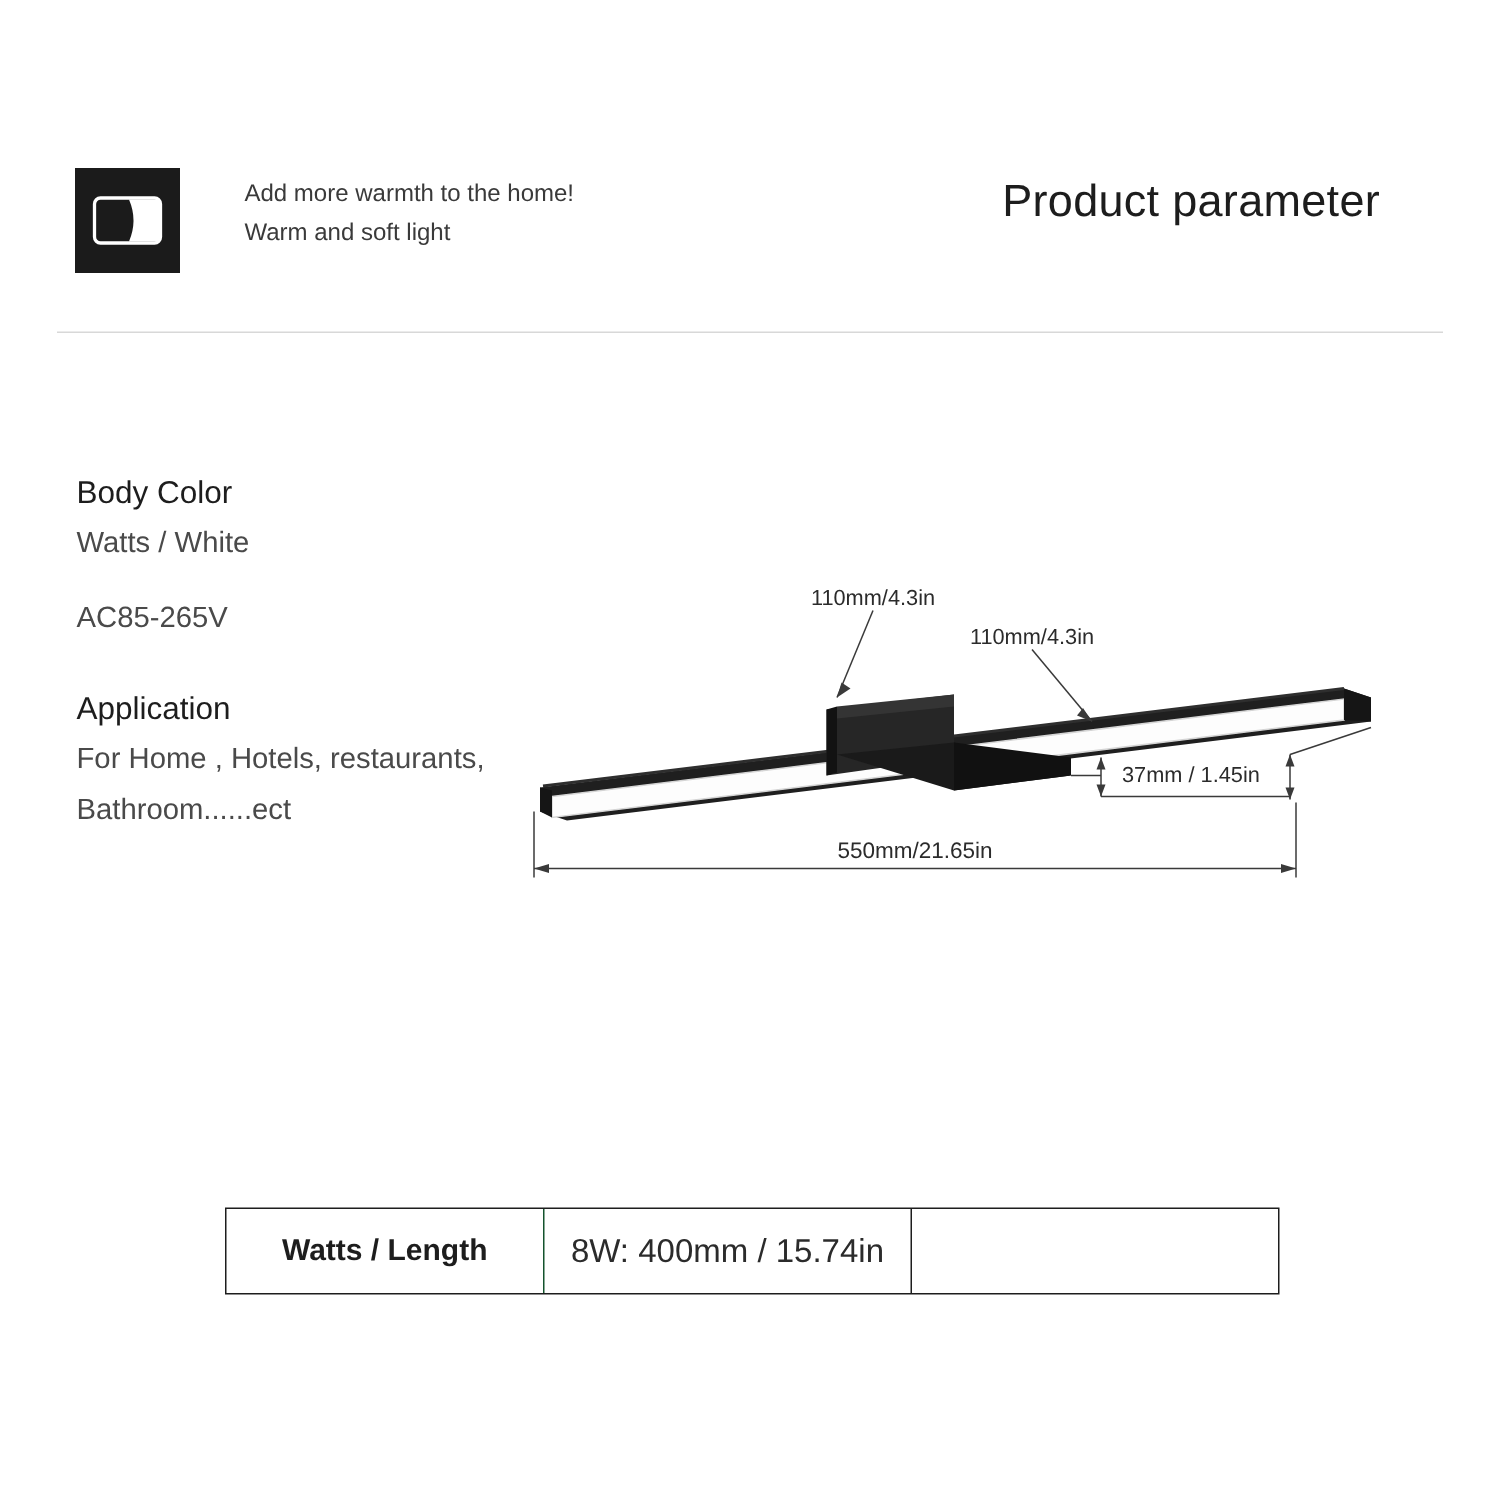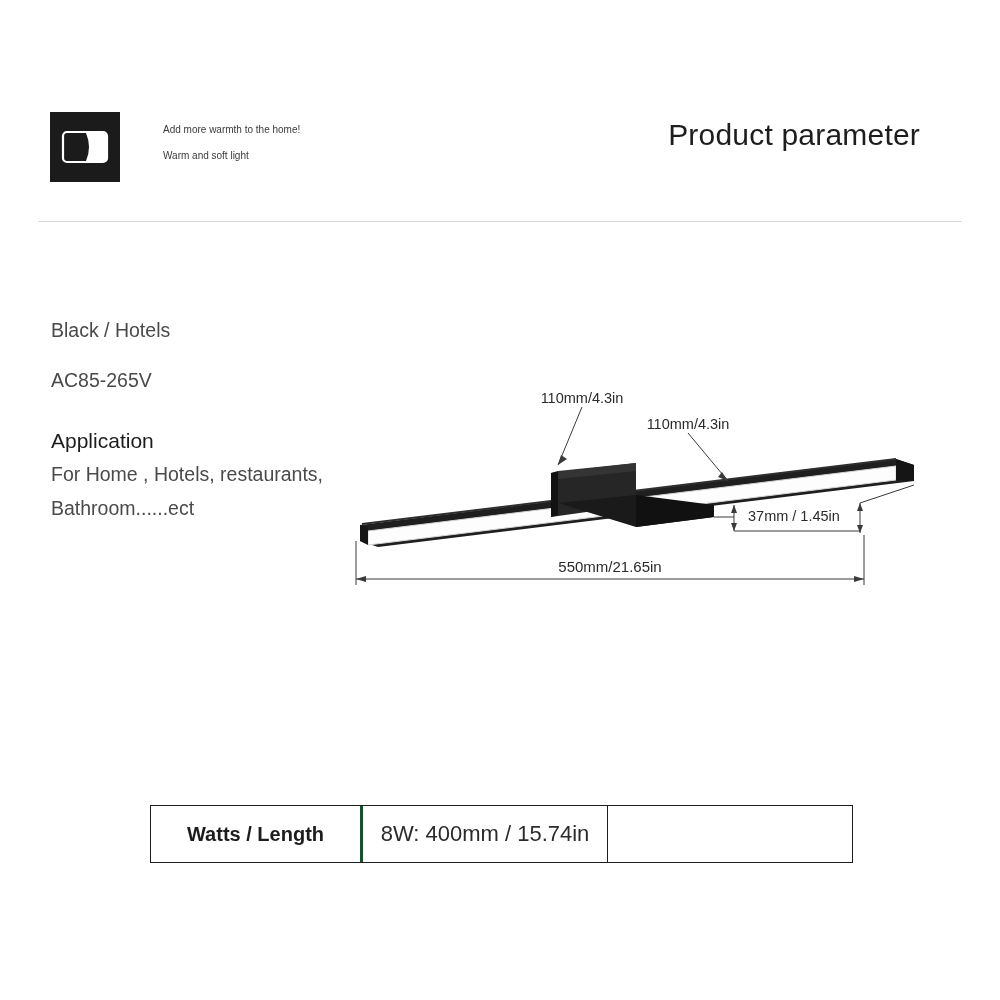--- a/index.html
+++ b/index.html
@@ -44,21 +44,21 @@
   .badge-icon svg {
     display: block;
   }
   .header-tagline {
     position: absolute;
     left: 163px;
     top: 117px;
     width: 420px;
   }
   .header-tagline .line {
-    font-size: 10px;
+    font-size: 16px;
     color: #3a3a3a;
     line-height: 26px;
     white-space: nowrap;
   }
   .header-title {
     position: absolute;
     right: 80px;
     top: 118px;
     font-size: 30px;
     color: #1d1d1d;
@@ -116,21 +116,21 @@
     align-items: center;
     justify-content: center;
     box-sizing: border-box;
     height: 100%;
   }
   .watt-cell.head {
     width: 212px;
     font-size: 20px;
     font-weight: bold;
     color: #1d1d1d;
-    border-right: 3px solid #14532d;
+    border-right: 1px solid #14532d;
   }
   .watt-cell.c1 {
     width: 245px;
     font-size: 22px;
     color: #2b2b2b;
     border-right: 1px solid #1d1d1d;
   }
   .watt-cell.c2 {
     width: 244px;
     font-size: 18px;
@@ -158,21 +158,22 @@
   </div>
 
   <div class="header-title">Product parameter</div>
 
   <div class="header-rule"></div>
 </div>
 
 <div class="specs">
 
   <div class="spec-block">
-    <div class="spec-value">Black / Hotels</div>
+    <div class="spec-label">Body Color</div>
+    <div class="spec-value">Watts / White</div>
   </div>
 
 
   <div class="spec-block">
     <div class="spec-value">AC85-265V</div>
   </div>
 
   <div class="spec-block" style="margin-top:28px;">
     <div class="spec-label">Application</div>
     <div class="spec-value">For Home , Hotels, restaurants,

